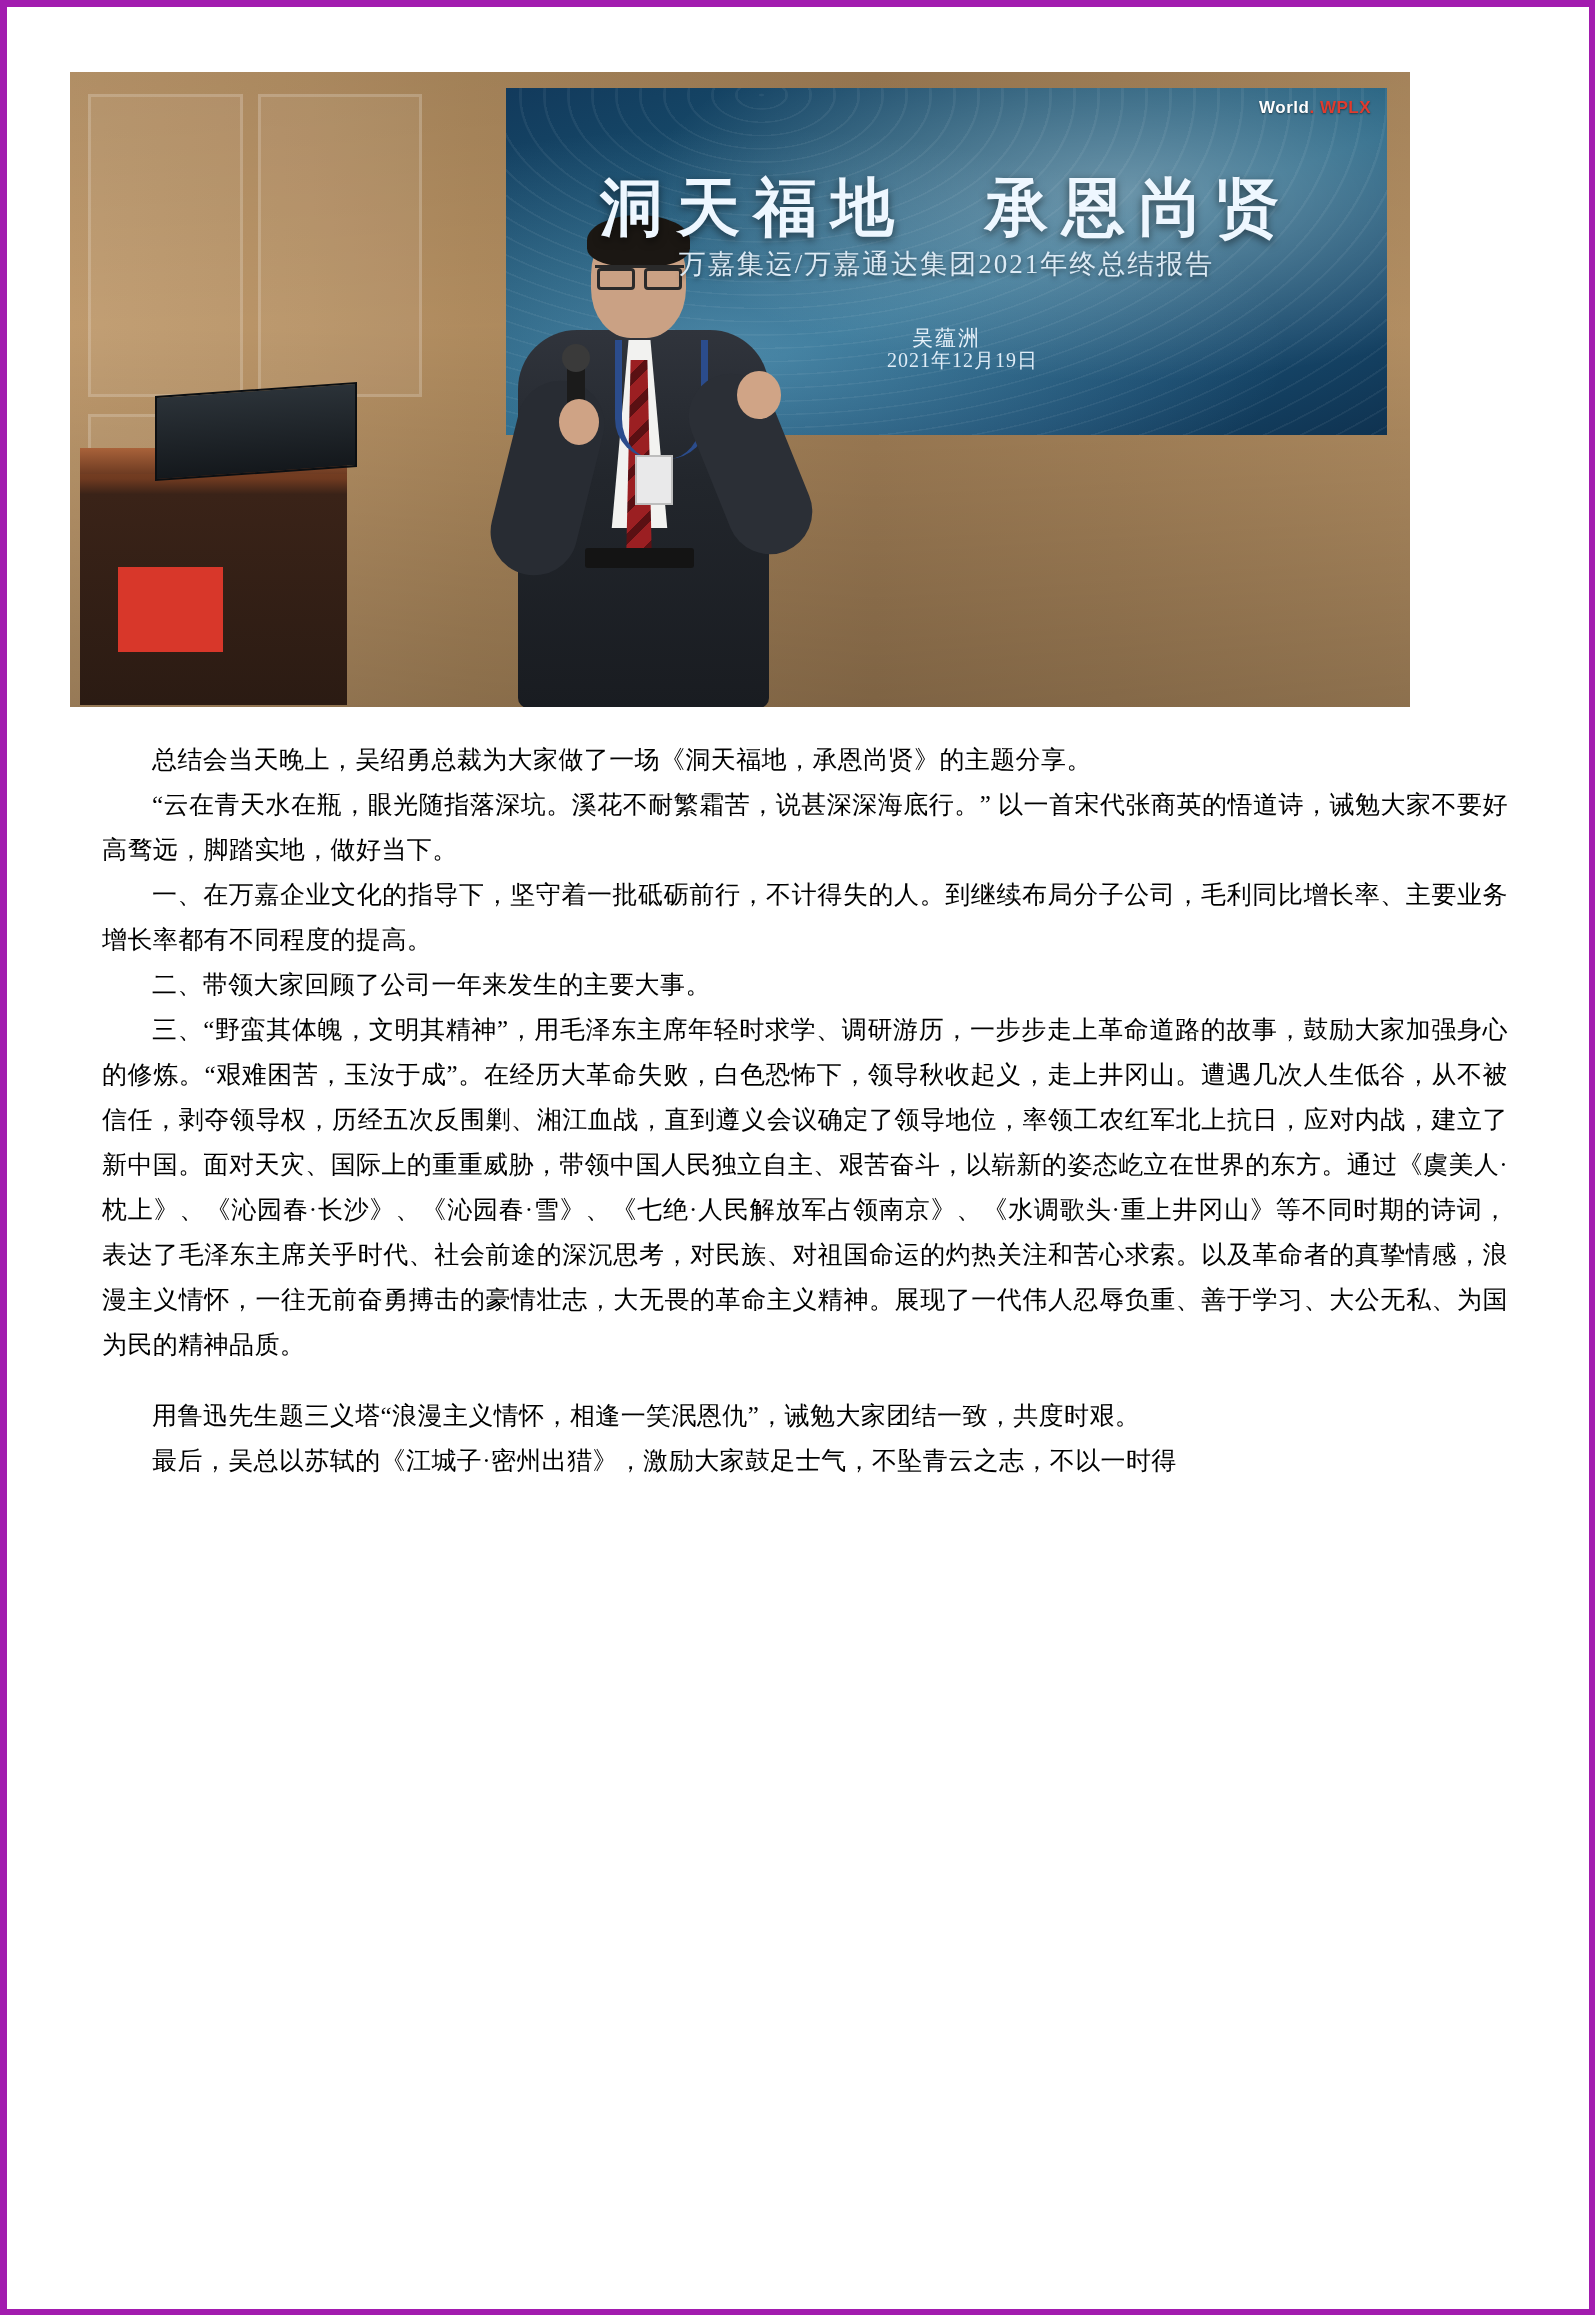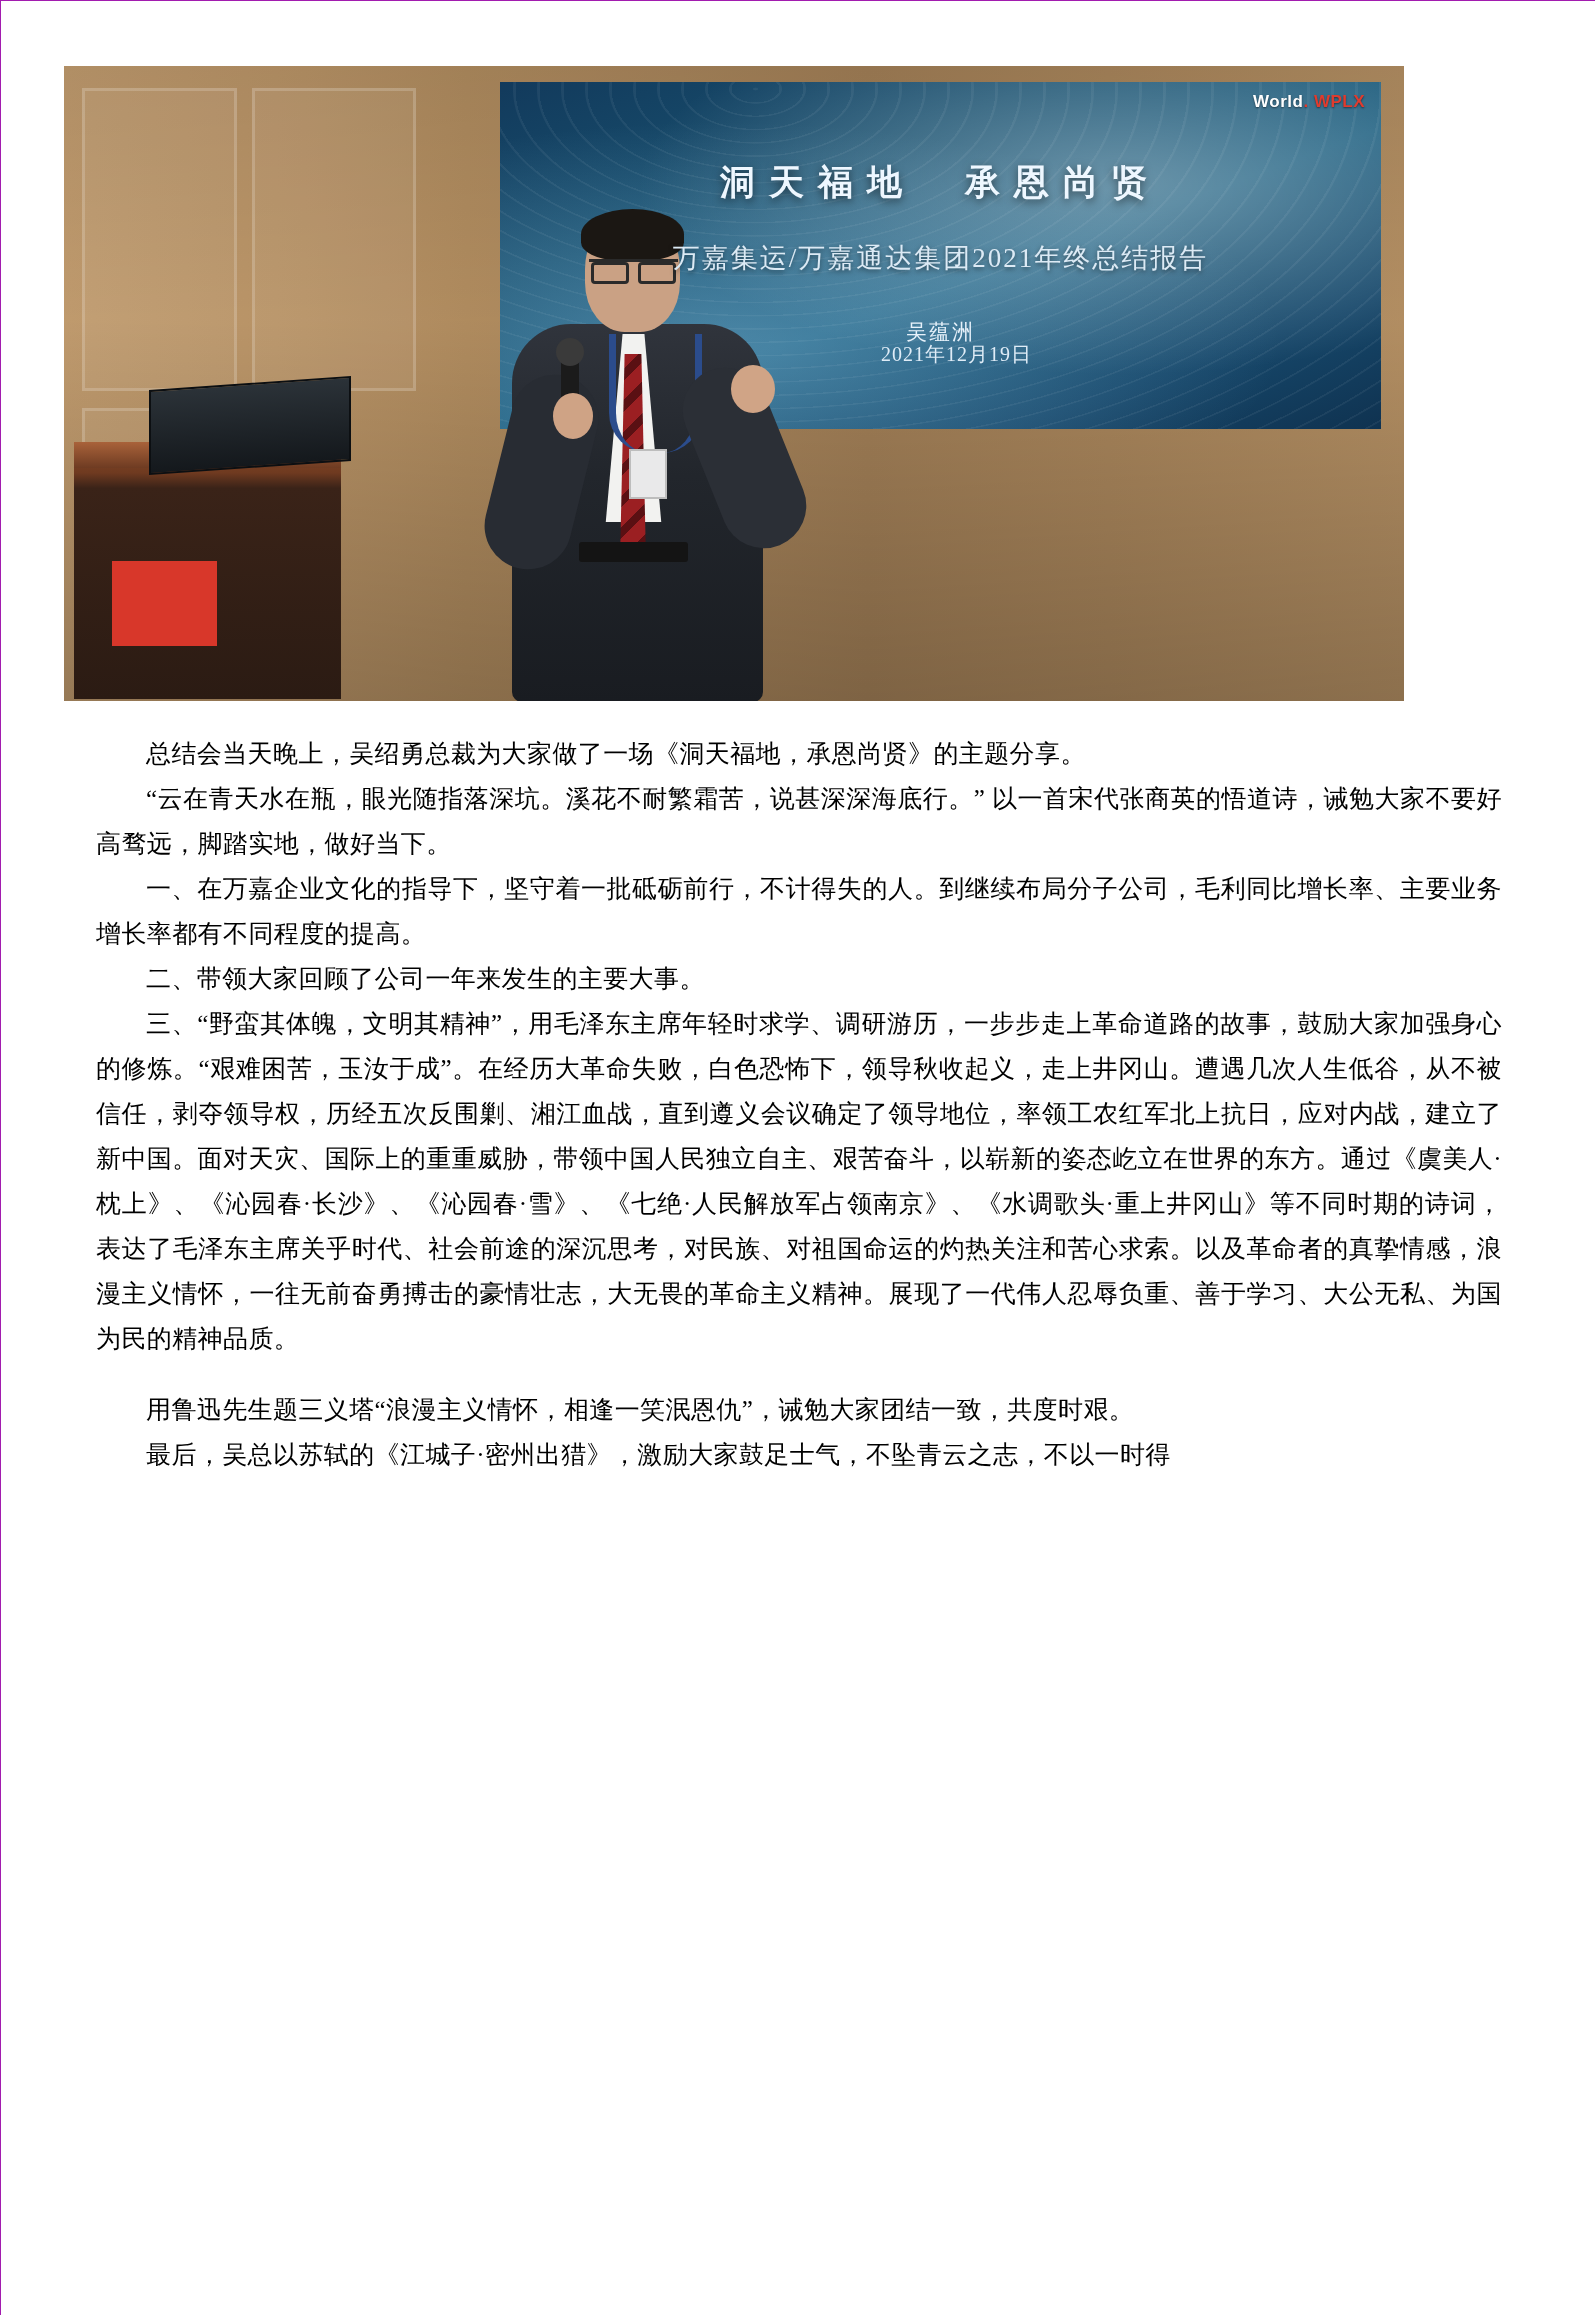--- a/index.html
+++ b/index.html
@@ -11,21 +11,21 @@
     font-family: "Liberation Serif", "DejaVu Serif", serif;
     color: #000000;
   }
   .page {
     position: relative;
     width: 1596px;
     height: 2316px;
     background: #ffffff;
     margin: 0 auto;
     overflow: hidden;
-    border: 1px solid #a21caf;
+    border: 7px solid #a21caf;
     box-sizing: border-box;
   }
   .content {
     position: absolute;
     left: 95px;
     top: 65px;
     width: 1406px;
   }
 
   
@@ -92,21 +92,21 @@
   }
   .screen-logo .dot { color: #e03b2e; }
   .screen-logo .wplx { color: #e03b2e; }
   .screen-title {
     position: absolute;
     left: 0;
     right: 0;
     top: 77px;
     text-align: center;
     font-family: "Liberation Serif", serif;
-    font-size: 35px;
+    font-size: 63px;
     font-weight: bold;
     letter-spacing: 14px;
     color: #eef7ff;
     text-shadow: 0 3px 8px rgba(0,0,0,0.55);
     z-index: 3;
     white-space: nowrap;
   }
   .screen-sub {
     position: absolute;
     left: 0;

